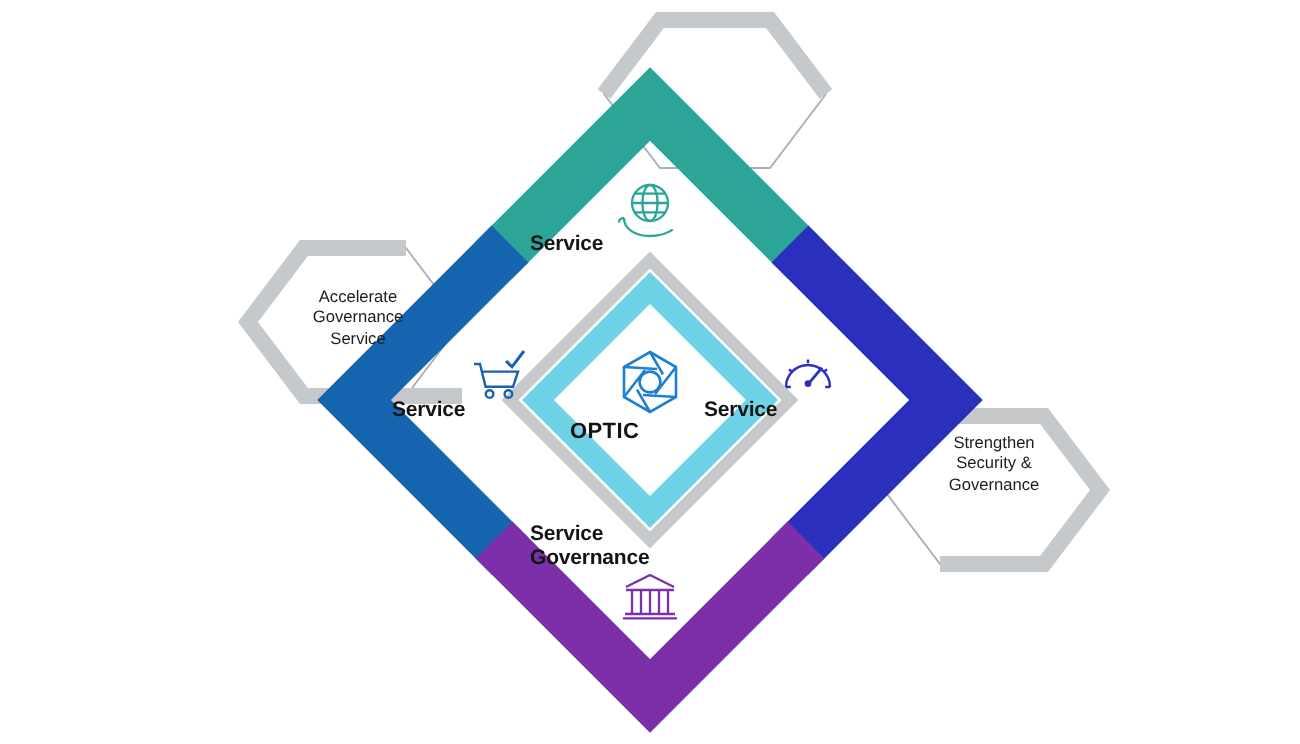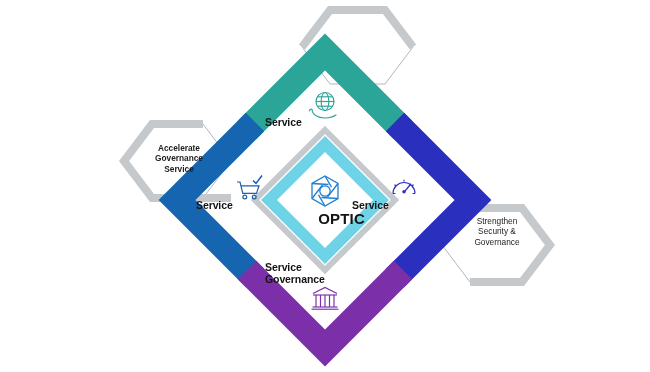--- a/index.html
+++ b/index.html
@@ -16,24 +16,24 @@
     position:absolute;
     text-align:left;
     font-weight:bold;
     color:#141414;
     line-height:1.12;
     font-size:10.5px;
     letter-spacing:-0.1px;
   }
   .centerlabel{
     position:absolute;
-    text-align:right;
+    text-align:left;
     font-weight:bold;
     color:#141414;
-    font-size:15px;
+    font-size:11px;
     letter-spacing:0.2px;
   }
   .callout{
     position:absolute;
     text-align:center;
     color:#1d1d1d;
     font-size:8.3px;
     line-height:1.25;
   }
   .ln{display:block;}
@@ -148,21 +148,21 @@
   <div class="qlabel" style="left:352px;top:200px;width:104px;">
     <span class="ln">Service</span>
   </div>
 
   <div class="qlabel" style="left:265px;top:262px;width:120px;">
     <span class="ln">Service</span>
     <span class="ln">Governance</span>
   </div>
 
 
-  <div class="callout" style="left:145px;top:143px;width:68px;font-weight:bold;">
+  <div class="callout" style="left:145px;top:143px;width:68px;">
     <span class="ln">Accelerate</span>
     <span class="ln">Governance</span>
     <span class="ln">Service</span>
   </div>
 
   <div class="callout" style="left:463px;top:216px;width:68px;">
     <span class="ln">Strengthen</span>
     <span class="ln">Security &amp;</span>
     <span class="ln">Governance</span>
   </div>

